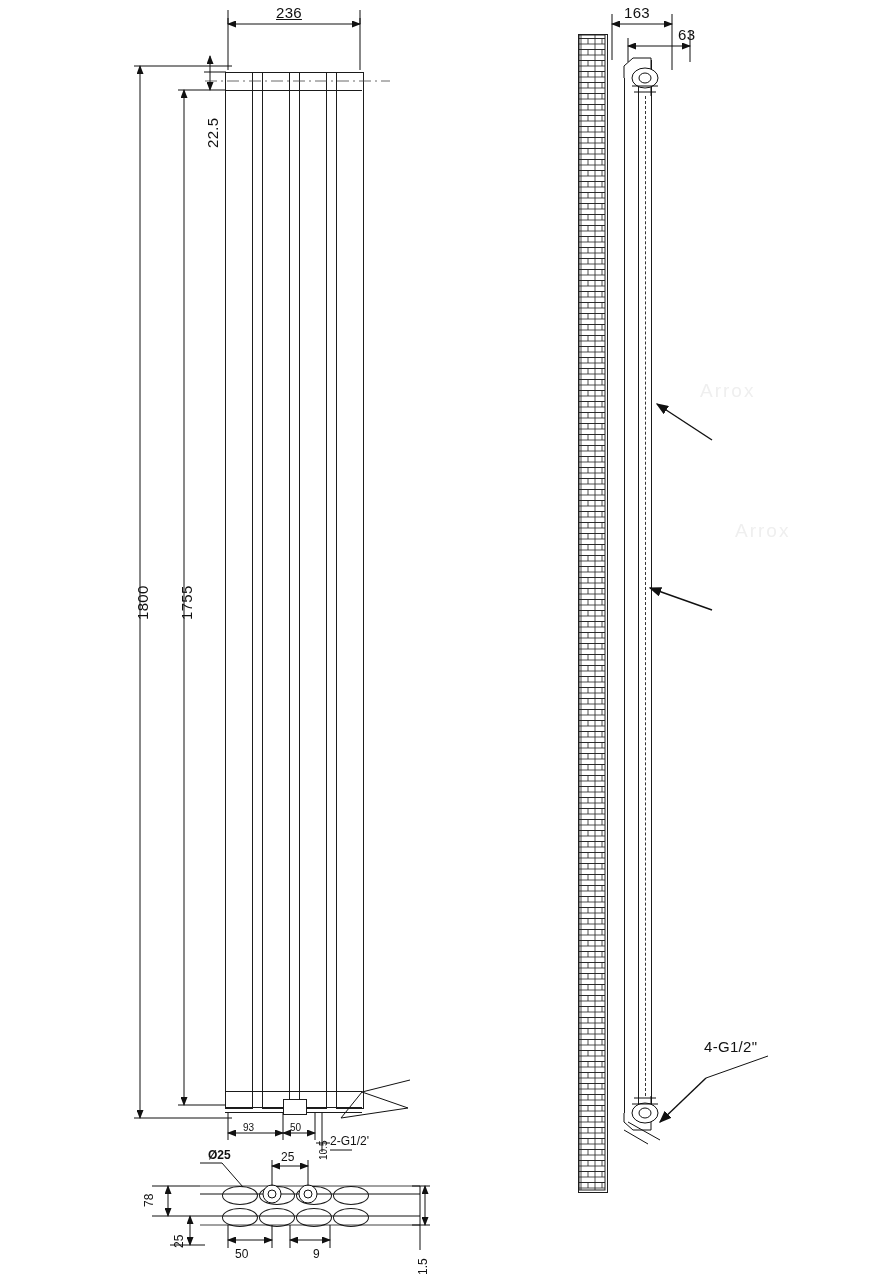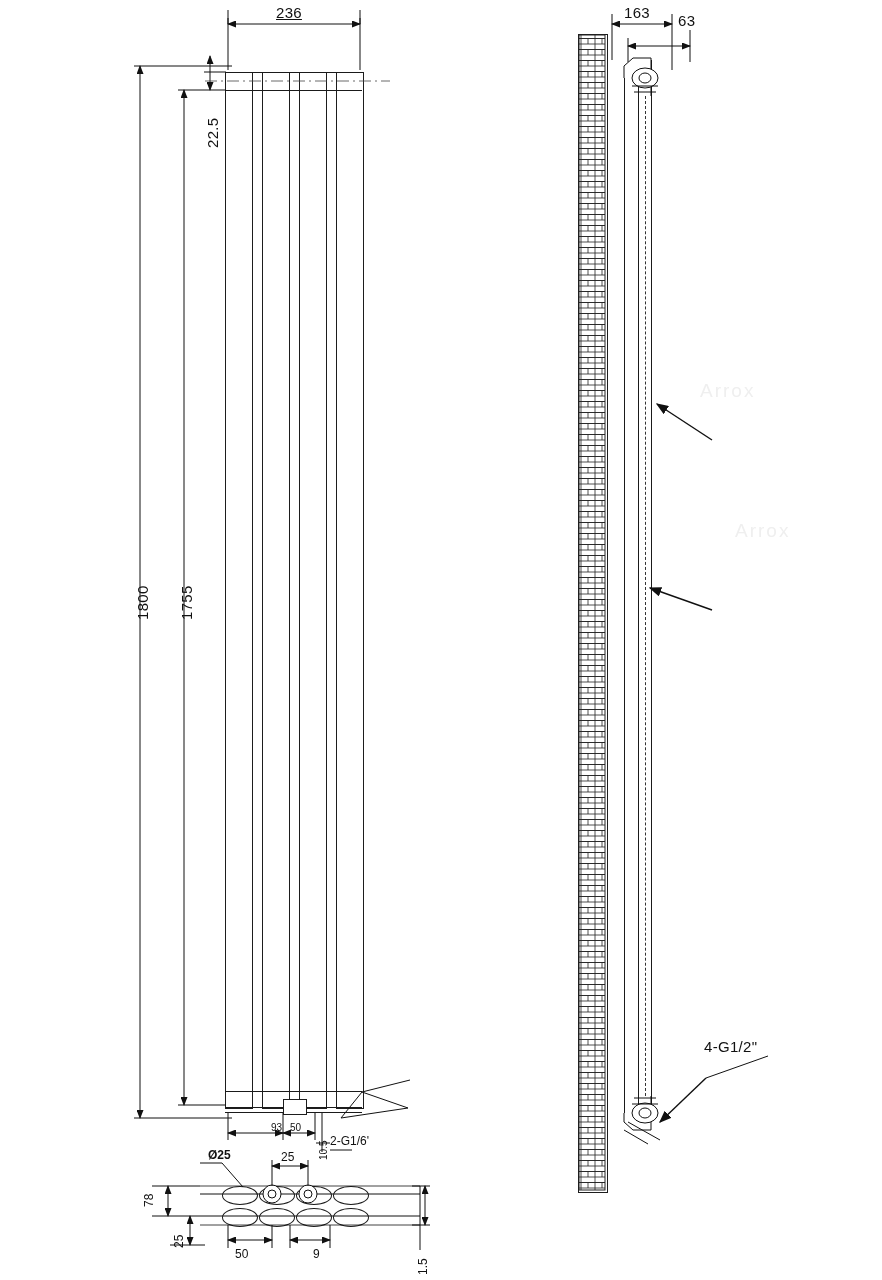--- a/index.html
+++ b/index.html
@@ -232,30 +232,30 @@
     <line x1="706" y1="1078" x2="768" y2="1056" stroke="#111" stroke-width="1"></line>
 
     <line x1="362" y1="1092" x2="410" y2="1080" stroke="#111" stroke-width="1"></line>
   </svg>
 
   <div class="dim-text rot90" style="left:134px; top:620px;">1800</div>
   <div class="dim-text rot90" style="left:178px; top:620px;">1755</div>
   <div class="dim-text rot90" style="left:204px; top:148px;">22.5</div>
   <div class="dim-text" style="left:276px; top:4px;text-decoration:underline;">236</div>
 
-  <div class="dim-small" style="left:243px; top:1122px;margin-left:28px;">93</div>
+  <div class="dim-small" style="left:243px; top:1122px;">93</div>
   <div class="dim-small" style="left:290px; top:1122px;">50</div>
   <div class="dim-small rot90" style="left:318px; top:1160px;">10.5</div>
-  <div class="dim-mid" style="left:330px; top:1134px;">2-G1/6'</div>
+  <div class="dim-mid" style="left:330px; top:1134px;">2-G1/2'</div>
 
   <div class="dim-mid" style="left:208px; top:1148px;font-weight:bold;">Ø25</div>
   <div class="dim-mid" style="left:281px; top:1150px;">25</div>
   <div class="dim-mid rot90" style="left:142px; top:1207px;">78</div>
   <div class="dim-mid rot90" style="left:172px; top:1248px;">25</div>
   <div class="dim-mid" style="left:235px; top:1247px;">50</div>
   <div class="dim-mid" style="left:313px; top:1247px;">9</div>
   <div class="dim-mid rot90" style="left:416px; top:1275px;">1.5</div>
 
   <div class="dim-text" style="left:624px; top:4px;">163</div>
-  <div class="dim-text" style="left:678px; top:12px;">63</div>
+  <div class="dim-text" style="left:678px; top:26px;">63</div>
   <div class="dim-text" style="left:704px; top:1038px;">4-G1/2"</div>
 
 </div>
 
 </body></html>

